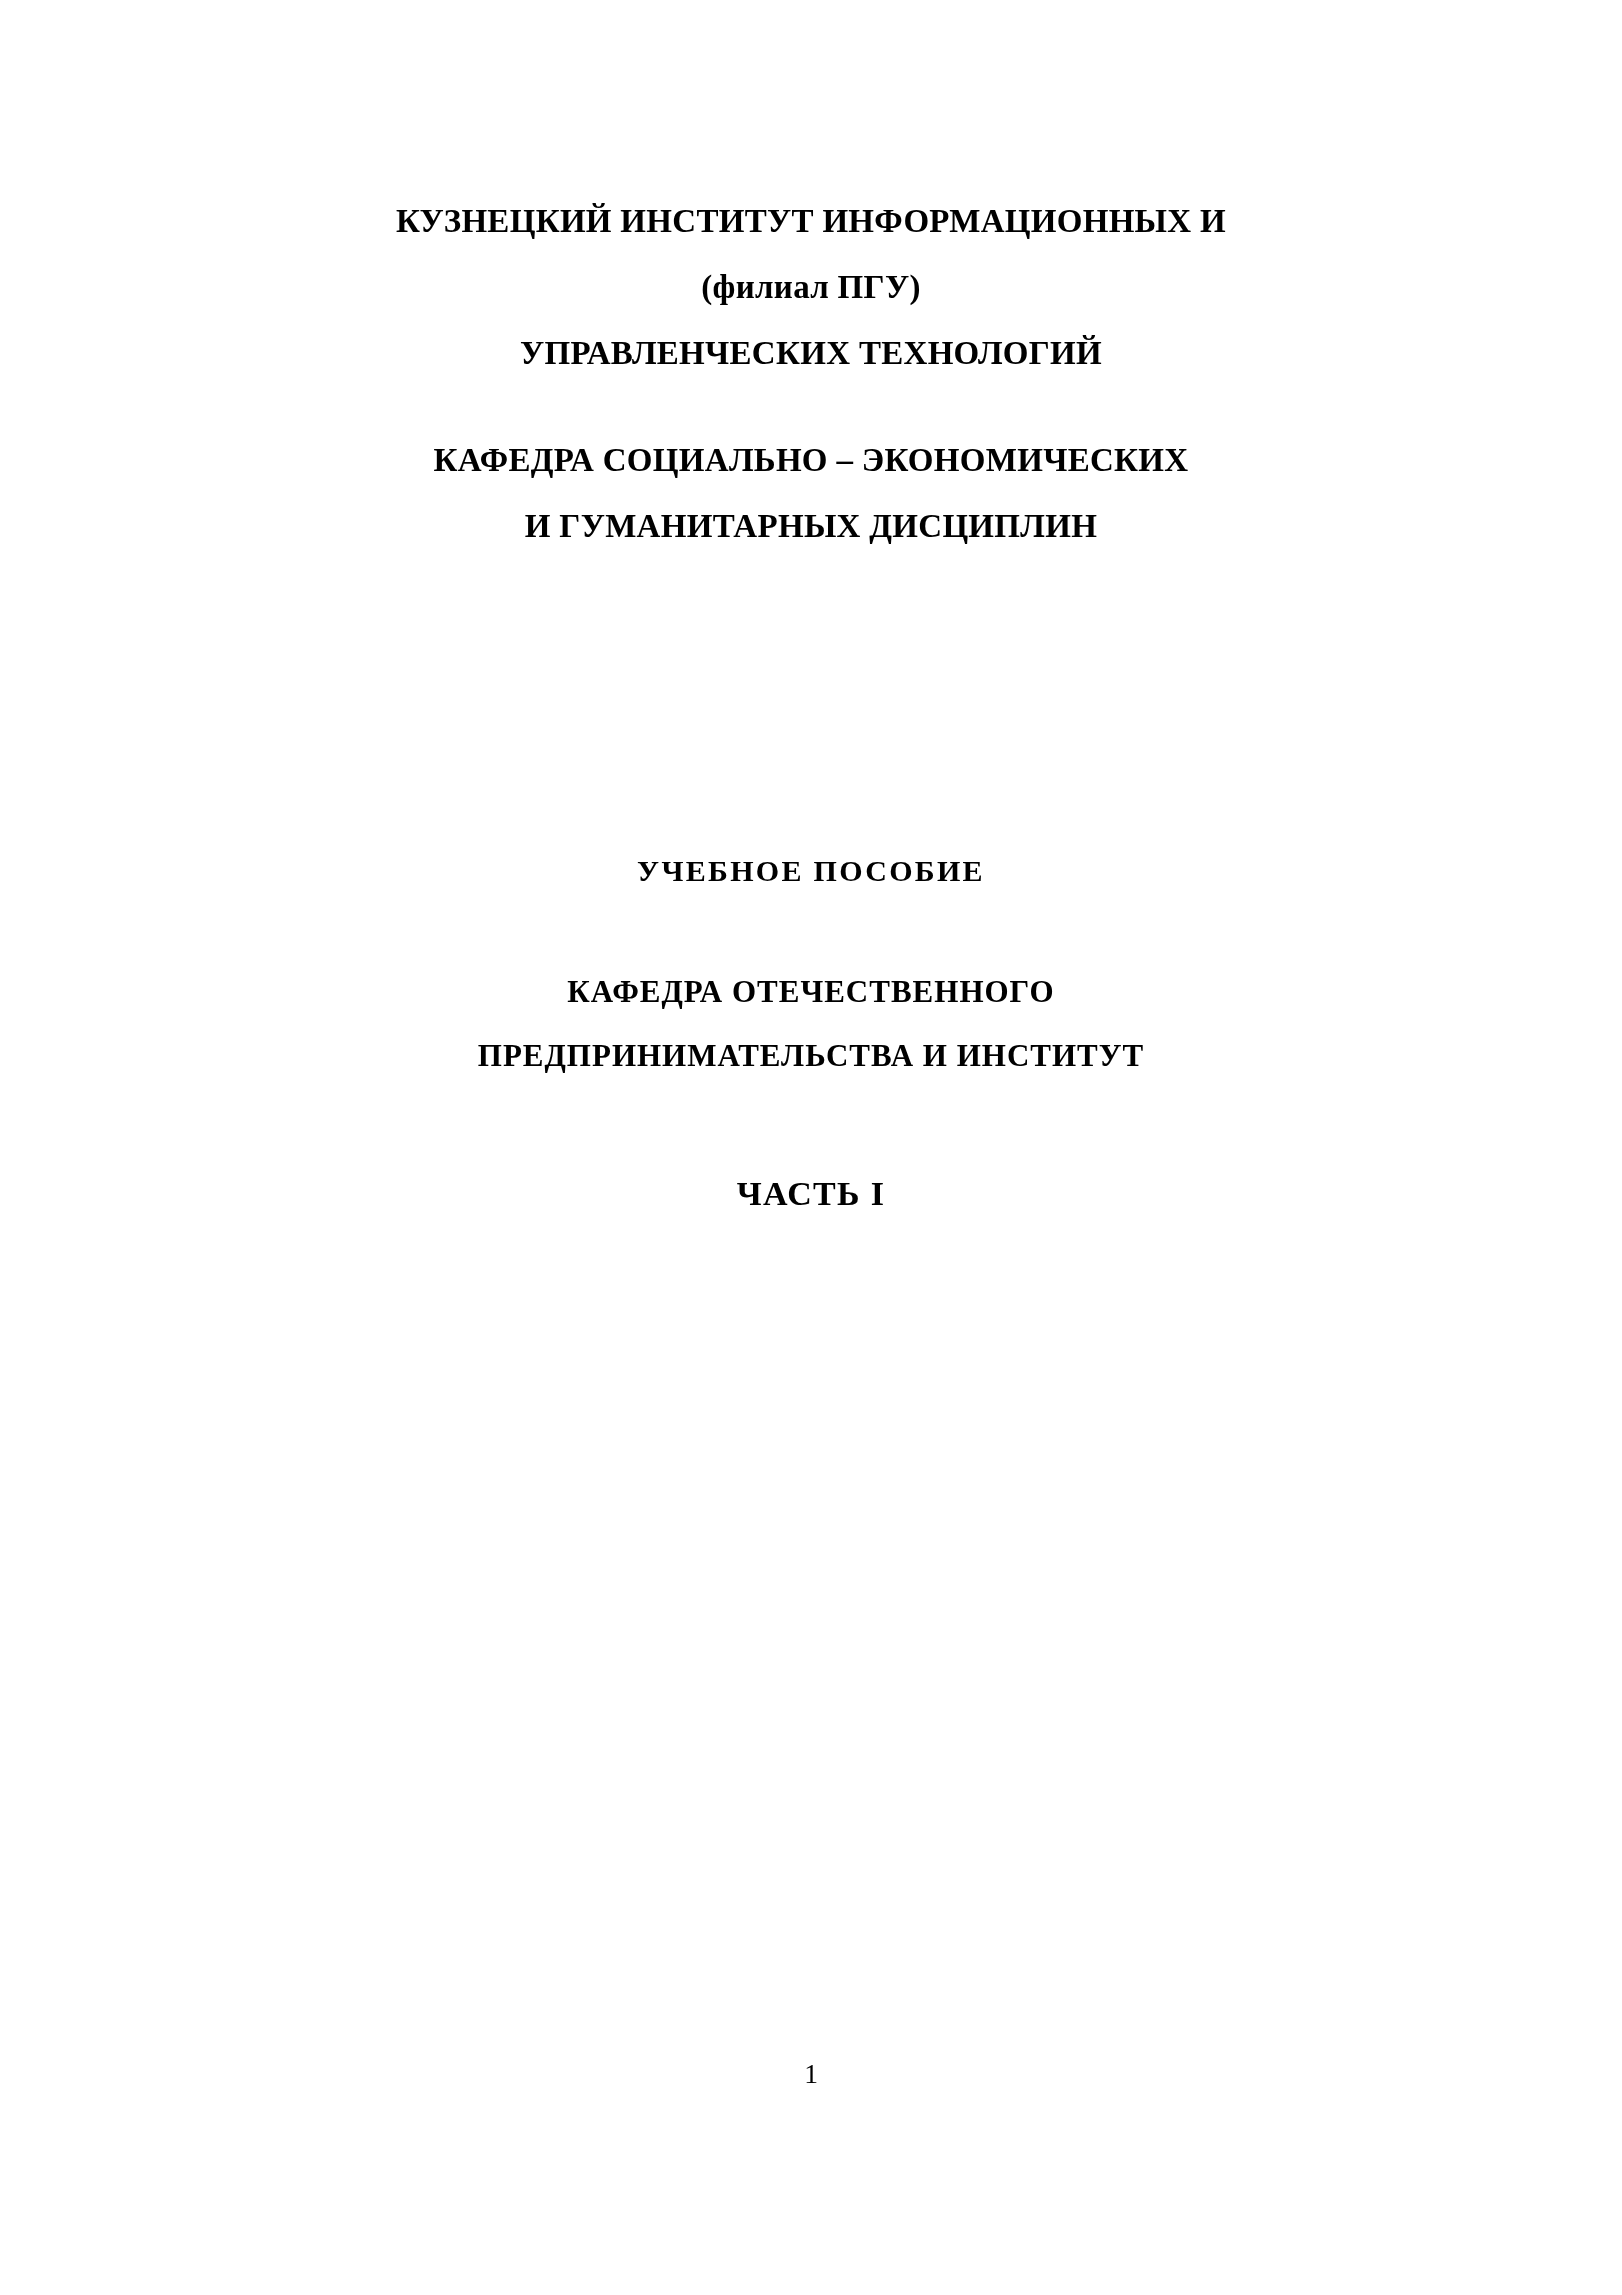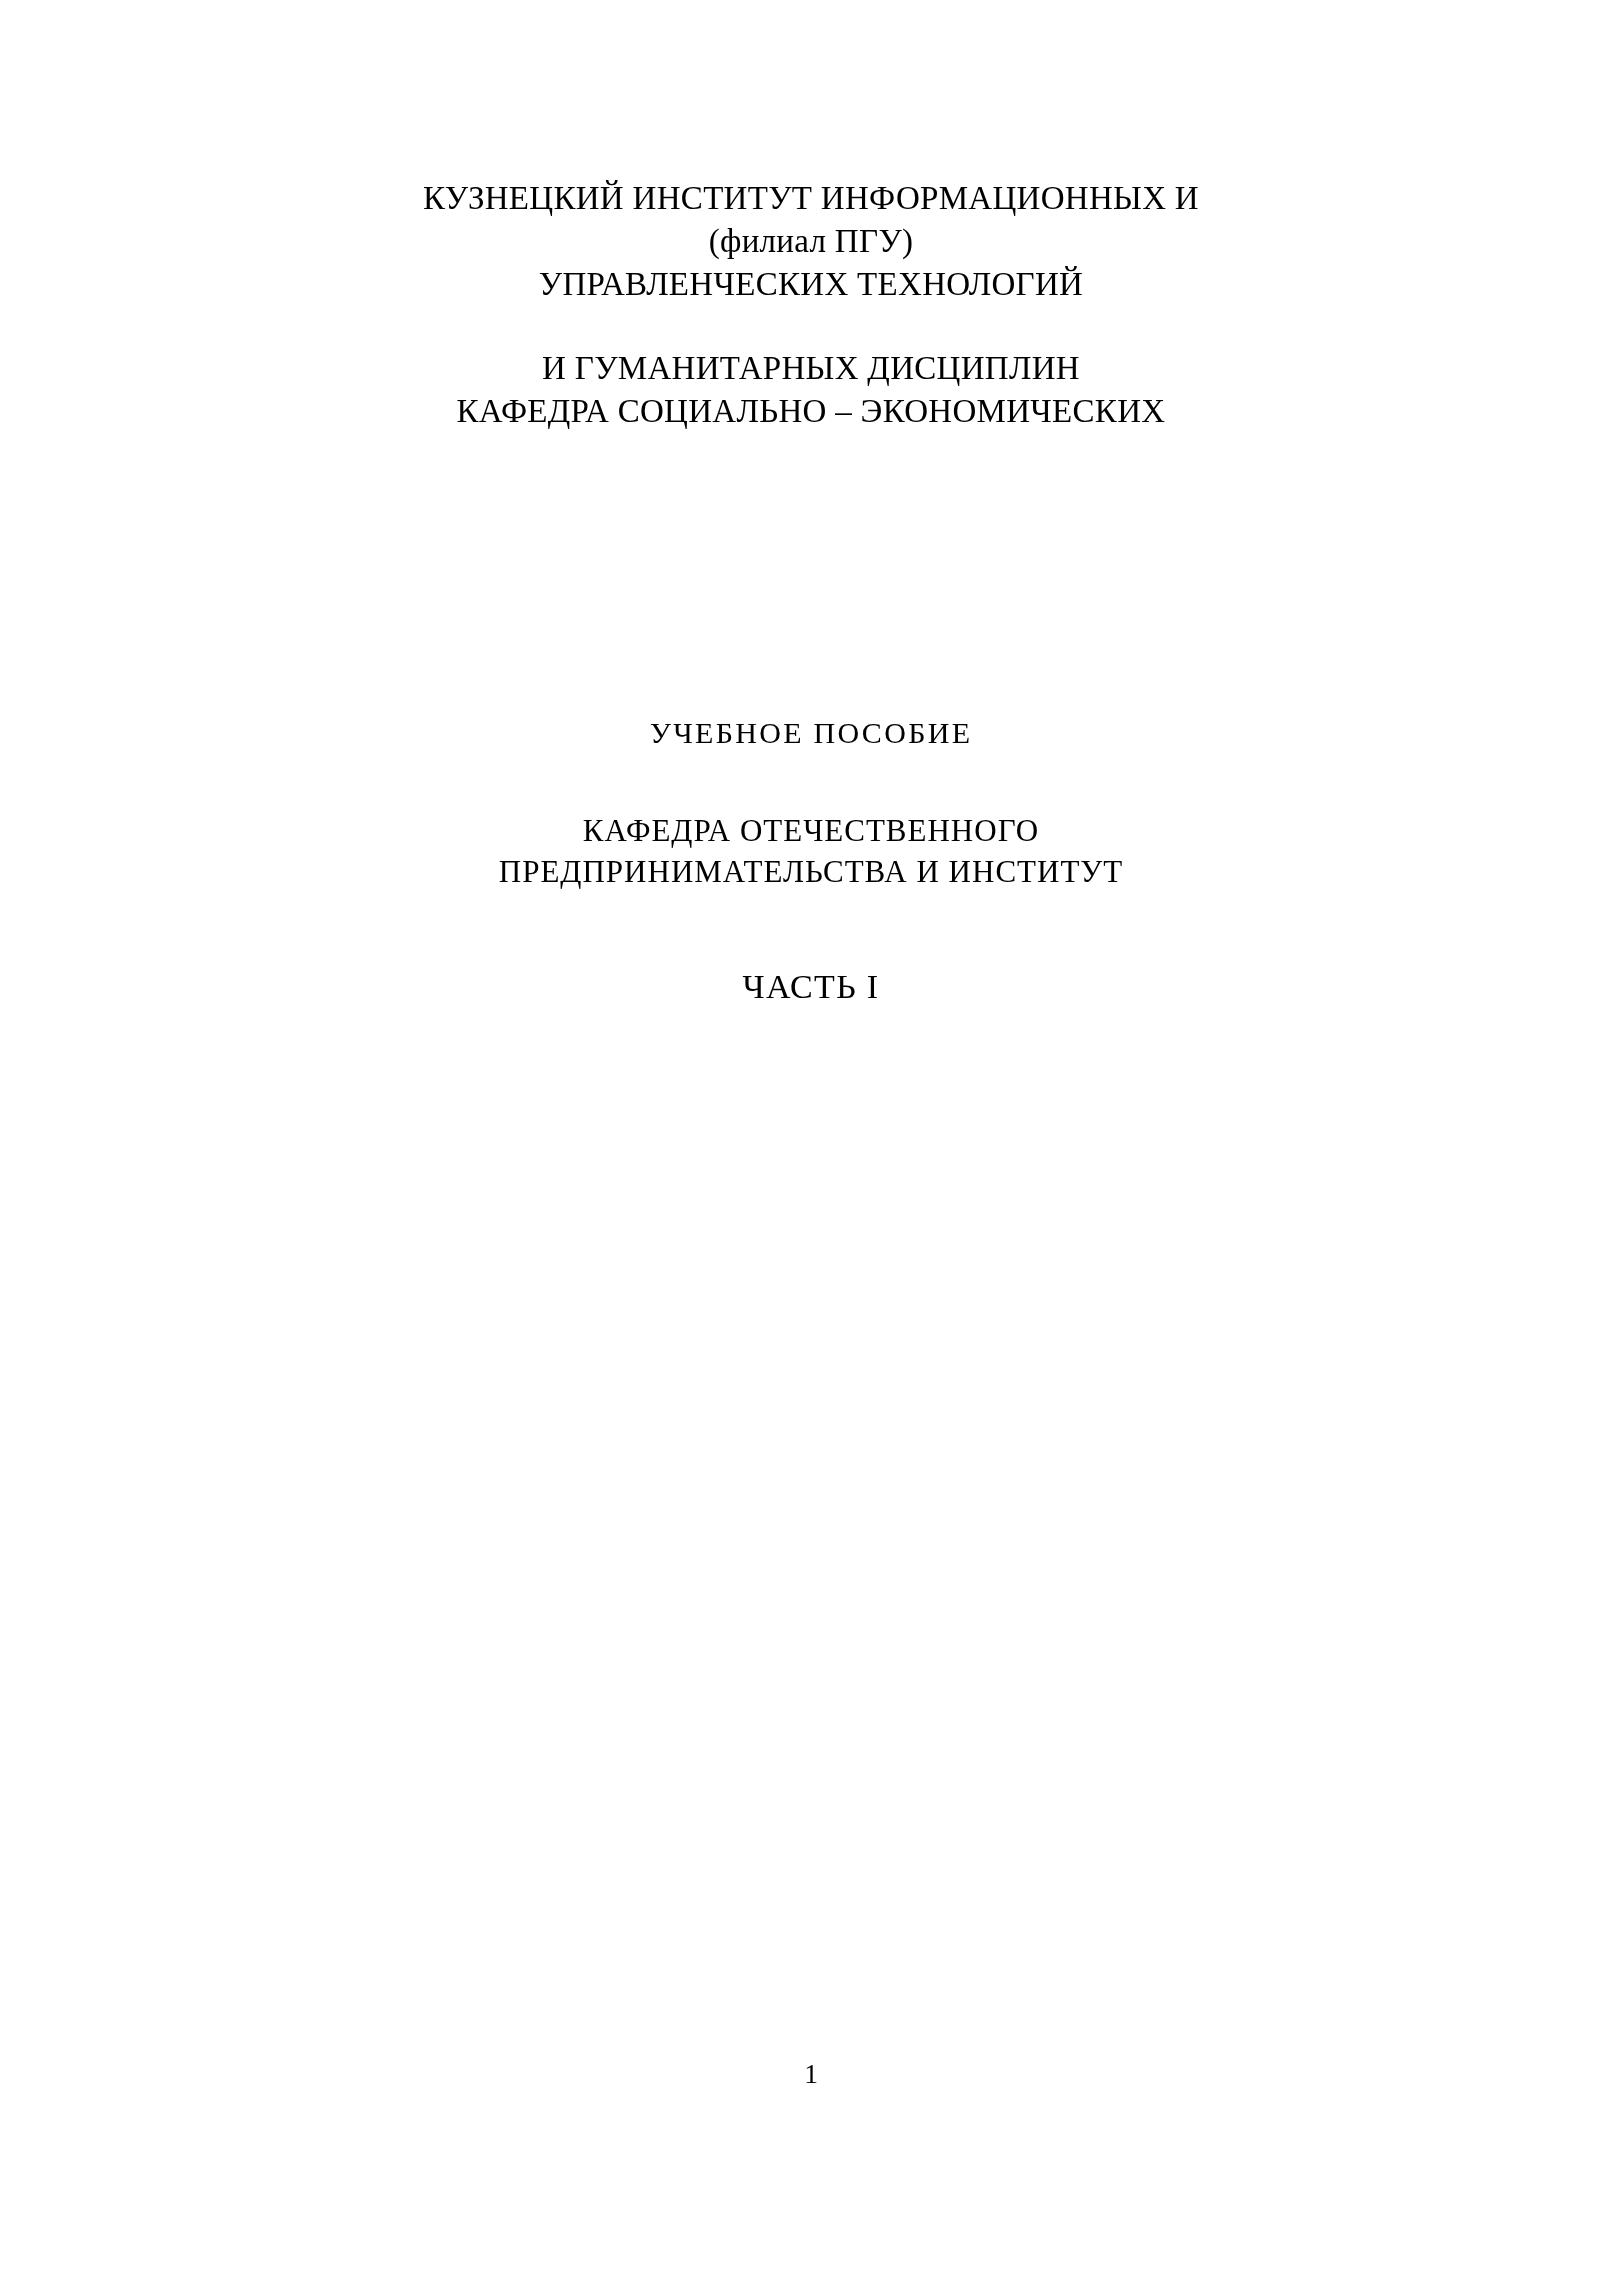--- a/index.html
+++ b/index.html
@@ -26,23 +26,24 @@
     right: 0;
     top: 0;
     bottom: 0;
     padding: 177px 196px 0 196px;
     box-sizing: border-box;
   }
   .block {
     text-align: center;
   }
   .line {
-    font-weight: normal;
+    font-weight: bold;
     letter-spacing: 0.3px;
     line-height: 1.30;
+    margin-top: 23px;
   }
   .institute-line {
     font-size: 33px;
   }
   .branch-line {
     font-size: 33px;
   }
   .dept-line {
     font-size: 33px;
   }
@@ -89,22 +90,22 @@
 
     <div class="block">
       <div class="line institute-line">КУЗНЕЦКИЙ ИНСТИТУТ ИНФОРМАЦИОННЫХ И</div>
       <div class="line branch-line">(филиал ПГУ)</div>
       <div class="line institute-line">УПРАВЛЕНЧЕСКИХ ТЕХНОЛОГИЙ</div>
     </div>
 
     <div class="gap-dept"></div>
 
     <div class="block">
+      <div class="line dept-line">КАФЕДРА СОЦИАЛЬНО – ЭКОНОМИЧЕСКИХ</div>
       <div class="line dept-line">И ГУМАНИТАРНЫХ ДИСЦИПЛИН</div>
-      <div class="line dept-line">КАФЕДРА СОЦИАЛЬНО – ЭКОНОМИЧЕСКИХ</div>
     </div>
 
     <div class="gap-large"></div>
 
     <div class="block">
       <div class="line manual-line">УЧЕБНОЕ ПОСОБИЕ</div>
     </div>
 
     <div class="gap-mid"></div>
 

